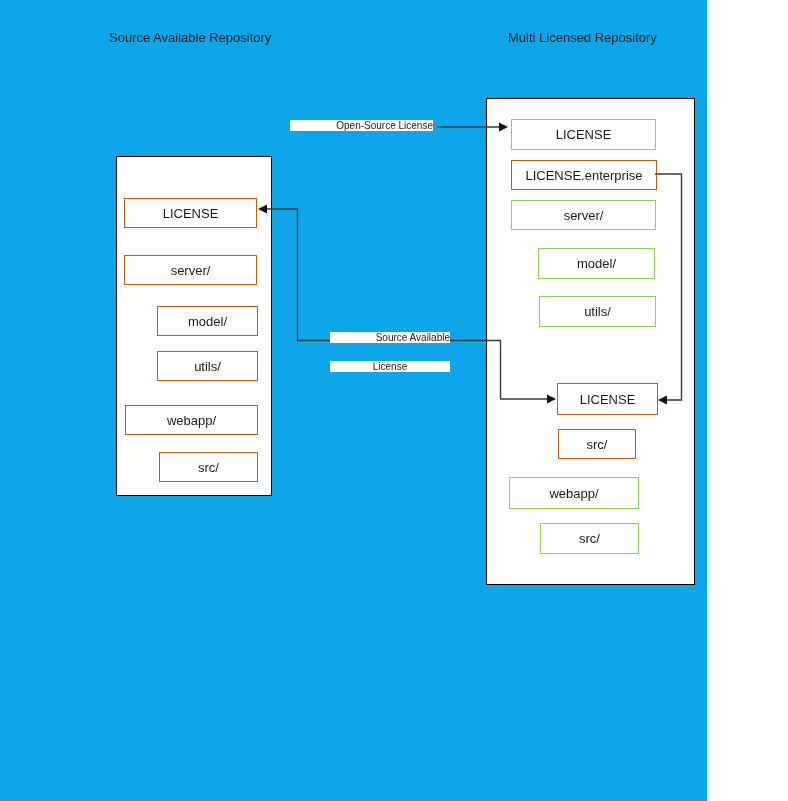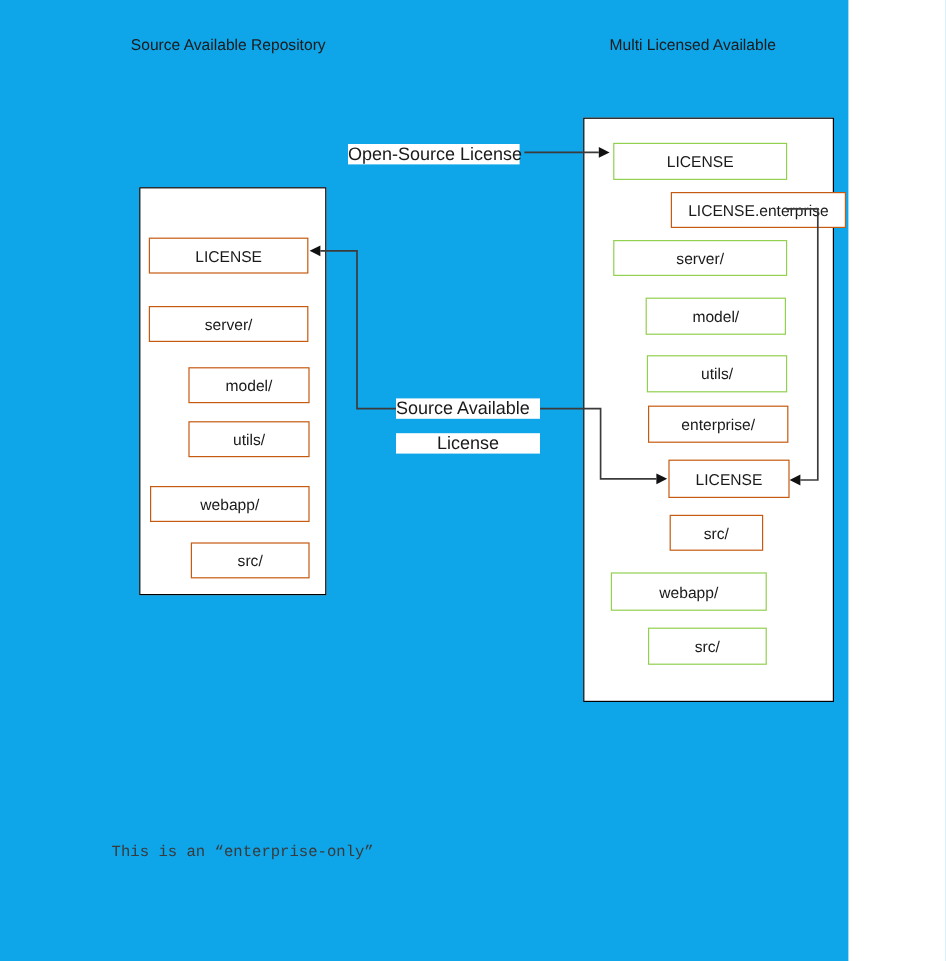--- a/index.html
+++ b/index.html
@@ -26,68 +26,67 @@
   
   .lb0{left:7px;top:41px;width:131px;height:28px;}
   .lb1{left:7px;top:98px;width:131px;height:28px;}
   .lb2{left:40px;top:149px;width:99px;height:28px;}
   .lb3{left:40px;top:194px;width:99px;height:28px;}
   .lb4{left:8px;top:248px;width:131px;height:28px;}
   .lb5{left:42px;top:295px;width:97px;height:28px;}
 
   
   .rb0{left:24px;top:20px;width:143px;height:29px;}
-  .rb1{left:24px;top:61px;width:144px;height:28px;margin-left:48px;}
+  .rb1{left:24px;top:61px;width:144px;height:28px;}
   .rb2{left:24px;top:101px;width:143px;height:28px;}
   .rb3{left:51px;top:149px;width:115px;height:29px;}
   .rb4{left:52px;top:197px;width:115px;height:29px;}
   .rb5{left:53px;top:239px;width:115px;height:29px;}
   .rb6{left:70px;top:284px;width:99px;height:30px;}
   .rb7{left:71px;top:330px;width:76px;height:28px;}
   .rb8{left:22px;top:378px;width:128px;height:30px;}
   .rb9{left:53px;top:424px;width:97px;height:29px;}
 
-  .conn-label{position:absolute;font-size:15px;background:#fff;white-space:nowrap;}
+  .conn-label{position:absolute;font-size:10px;background:#fff;white-space:nowrap;}
   #label-open-source{left:290px;top:120px;width:143px;text-align:right;}
-  #label-sa-1{left:330px;top:332px;width:120px;text-align:left;}
+  #label-sa-1{left:330px;top:332px;width:120px;text-align:right;}
   #label-sa-2{left:330px;top:361px;width:120px;text-align:center;}
 
   #wires{position:absolute;left:0;top:0;pointer-events:none;}
 
   .note{
     position:absolute;font-family:"Liberation Mono",monospace;
     font-size:13px;line-height:24px;color:#3a3a3a;white-space:pre;
   }
   #note-left{left:93px;top:650px;}
   #note-right{left:429px;top:650px;}
 </style>
 </head>
 <body>
 
 <div id="canvas">
 
   <div class="title" id="title-left">Source Available Repository</div>
-  <div class="title" id="title-right">Multi Licensed Available</div>
+  <div class="title" id="title-right">Multi Licensed Repository</div>
 
   <div class="repo" id="left-repo">
     <div class="fbox orange lb0">LICENSE</div>
     <div class="fbox orange lb1">server/</div>
     <div class="fbox orange lb2">model/</div>
     <div class="fbox orange lb3">utils/</div>
     <div class="fbox orange lb4">webapp/</div>
     <div class="fbox orange lb5">src/</div>
   </div>
 
   <div class="repo" id="right-repo">
     <div class="fbox green  rb0">LICENSE</div>
     <div class="fbox orange rb1">LICENSE.enterprise</div>
     <div class="fbox green  rb2">server/</div>
     <div class="fbox green  rb3">model/</div>
     <div class="fbox green  rb4">utils/</div>
-    <div class="fbox orange rb5">enterprise/</div>
     <div class="fbox orange rb6">LICENSE</div>
     <div class="fbox orange rb7">src/</div>
     <div class="fbox green  rb8">webapp/</div>
     <div class="fbox green  rb9">src/</div>
   </div>
 
   <svg id="wires" width="788" height="801" viewBox="0 0 788 801">
     <g fill="none" stroke="#3b3b3b" stroke-width="1.4">
 
       <path d="M437,127 H499"></path>
@@ -103,21 +102,20 @@
       <polygon points="556,399 547,394.5 547,403.5"></polygon>
       <polygon points="658,400 667,395.5 667,404.5"></polygon>
     </g>
   </svg>
 
   <div class="conn-label" id="label-open-source">Open-Source License</div>
   <div class="conn-label" id="label-sa-1">Source Available</div>
   <div class="conn-label" id="label-sa-2">License</div>
 
   <div class="note" id="note-left">
-    <div>This is an “enter­prise-only”</div>
     
   </div>
   <div class="note" id="note-right">
     
     
     
   </div>
 
 </div>
 

